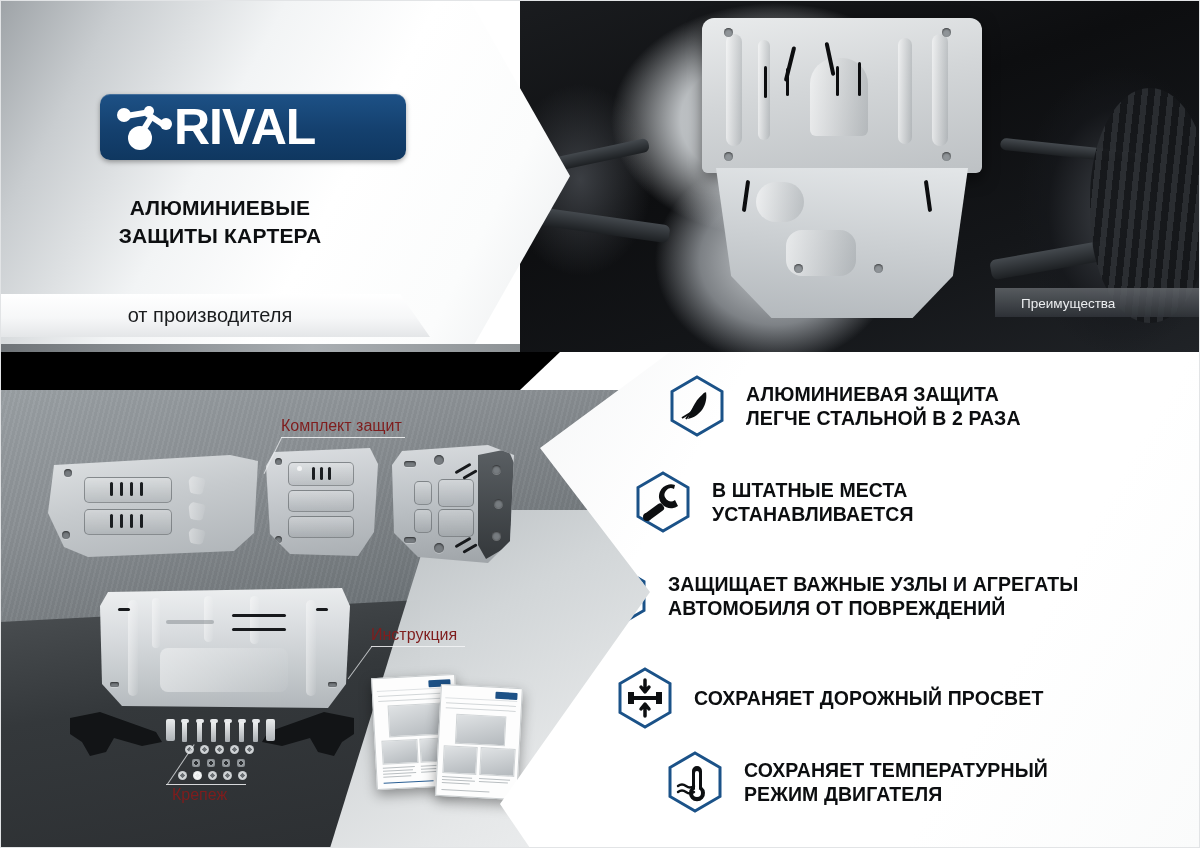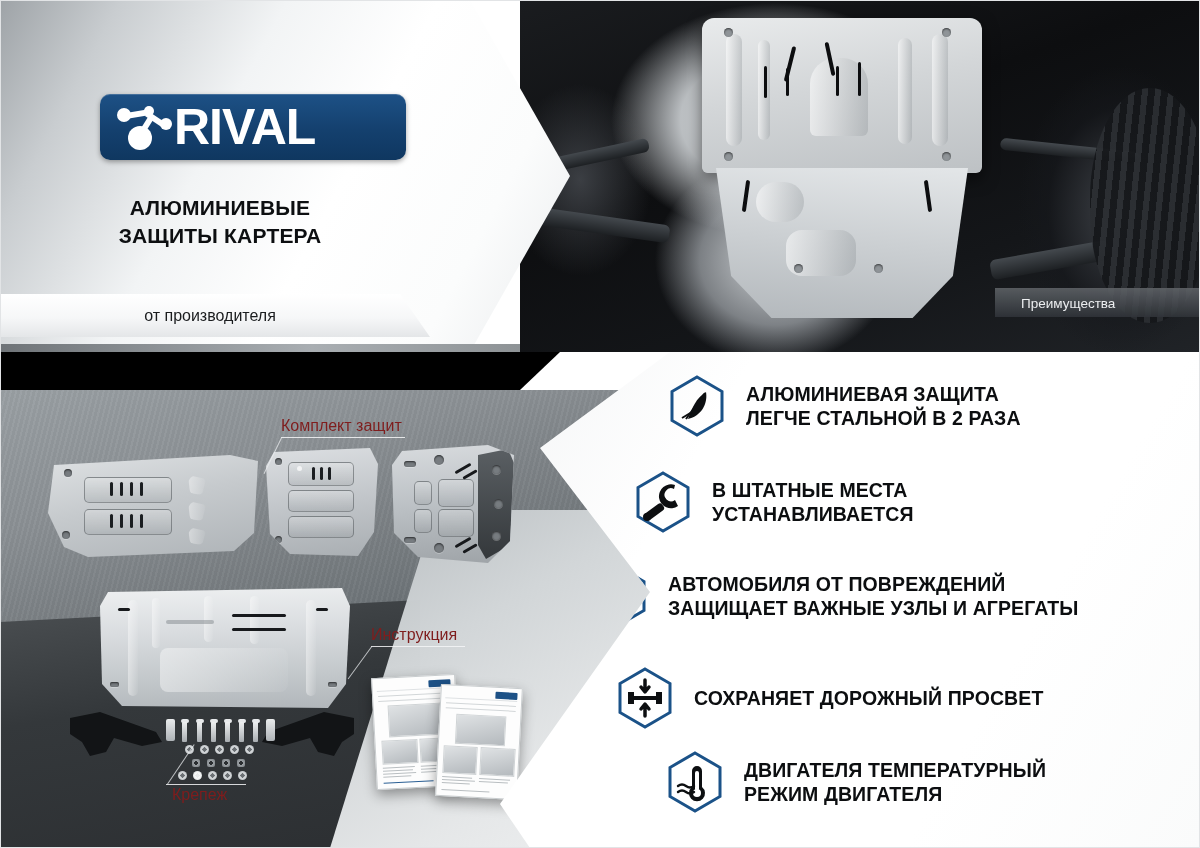--- a/index.html
+++ b/index.html
@@ -70,21 +70,21 @@
     font-size:21px;font-weight:bold;color:#0d0f11;line-height:1.32;
     letter-spacing:.2px;
   }
   .hero-sub-band{
     position:absolute;left:0;top:290px;width:430px;height:43px;
     background:linear-gradient(180deg,#ffffff 0%,#f6f7f8 55%,#e4e6e8 100%);
     clip-path:polygon(0 0,400px 0,430px 43px,0 43px);
     display:flex;align-items:center;justify-content:center;
     box-shadow:0 1px 3px rgba(0,0,0,.12);
   }
-  .hero-sub{font-size:16px;color:#1b1d1f;margin-right:10px;}
+  .hero-sub{font-size:20px;color:#1b1d1f;margin-right:10px;}
 
   
   .adv-tag{
     position:absolute;left:995px;top:288px;width:205px;height:28px;
     background:linear-gradient(180deg,rgba(96,100,105,.85),rgba(48,52,57,.88));
     display:flex;align-items:center;
     border-top:1px solid rgba(255,255,255,.2);
   }
   .adv-tag span{color:#eceef0;font-size:13.5px;margin-left:26px;}
 
@@ -471,22 +471,22 @@
 
     <div class="feature" style="left:90px;top:212px;">
       <div class="hexicon">
         <svg viewBox="0 0 58 64" xmlns="http://www.w3.org/2000/svg">
           <polygon points="29,3 54,17.5 54,46.5 29,61 4,46.5 4,17.5" fill="none" stroke="#1b5288" stroke-width="3"></polygon>
           <path d="M29 14 L44 19 L44 34 C44 43 36 48 29 51 C22 48 14 43 14 34 L14 19 Z" fill="#0d0f11" stroke="#6e7478" stroke-width="1.5"></path>
           <path d="M22 32 L27 38 L37 25" fill="none" stroke="#ffffff" stroke-width="4.5" stroke-linecap="round" stroke-linejoin="round"></path>
         </svg>
       </div>
       <div class="feat-text">
+        <div>ЗАЩИЩАЕТ ВАЖНЫЕ УЗЛЫ И АГРЕГАТЫ</div>
         <div>АВТОМОБИЛЯ ОТ ПОВРЕЖДЕНИЙ</div>
-        <div>ЗАЩИЩАЕТ ВАЖНЫЕ УЗЛЫ И АГРЕГАТЫ</div>
       </div>
     </div>
 
     <div class="feature" style="left:116px;top:314px;">
       <div class="hexicon">
         <svg viewBox="0 0 58 64" xmlns="http://www.w3.org/2000/svg">
           <polygon points="29,3 54,17.5 54,46.5 29,61 4,46.5 4,17.5" fill="none" stroke="#1b5288" stroke-width="3"></polygon>
           <rect x="12" y="26" width="6" height="12" fill="#0d0f11"></rect>
           <rect x="40" y="26" width="6" height="12" fill="#0d0f11"></rect>
           <rect x="16" y="30" width="26" height="4" fill="#0d0f11"></rect>
@@ -504,21 +504,21 @@
         <svg viewBox="0 0 58 64" xmlns="http://www.w3.org/2000/svg">
           <polygon points="29,3 54,17.5 54,46.5 29,61 4,46.5 4,17.5" fill="none" stroke="#1b5288" stroke-width="3"></polygon>
           <path d="M31 16 a5 5 0 0 1 5 5 v16 a8 8 0 1 1 -10 0 v-16 a5 5 0 0 1 5 -5 Z" fill="#0d0f11"></path>
           <rect x="29" y="21" width="4" height="20" rx="2" fill="#ffffff"></rect>
           <circle cx="31" cy="43" r="4" fill="#ffffff"></circle>
           <path d="M12 36 q4 -3 8 0 t8 0" stroke="#0d0f11" stroke-width="2.4" fill="none" stroke-linecap="round"></path>
           <path d="M12 42 q4 -3 8 0 t8 0" stroke="#0d0f11" stroke-width="2.4" fill="none" stroke-linecap="round"></path>
         </svg>
       </div>
       <div class="feat-text">
-        <div>ДВИГАТЕЛЯ ТЕМПЕРАТУРНЫЙ</div>
+        <div>СОХРАНЯЕТ ТЕМПЕРАТУРНЫЙ</div>
         <div>РЕЖИМ ДВИГАТЕЛЯ</div>
       </div>
     </div>
 
   </div>
 
   <div class="frame"></div>
 </div>
 
 </body></html>

